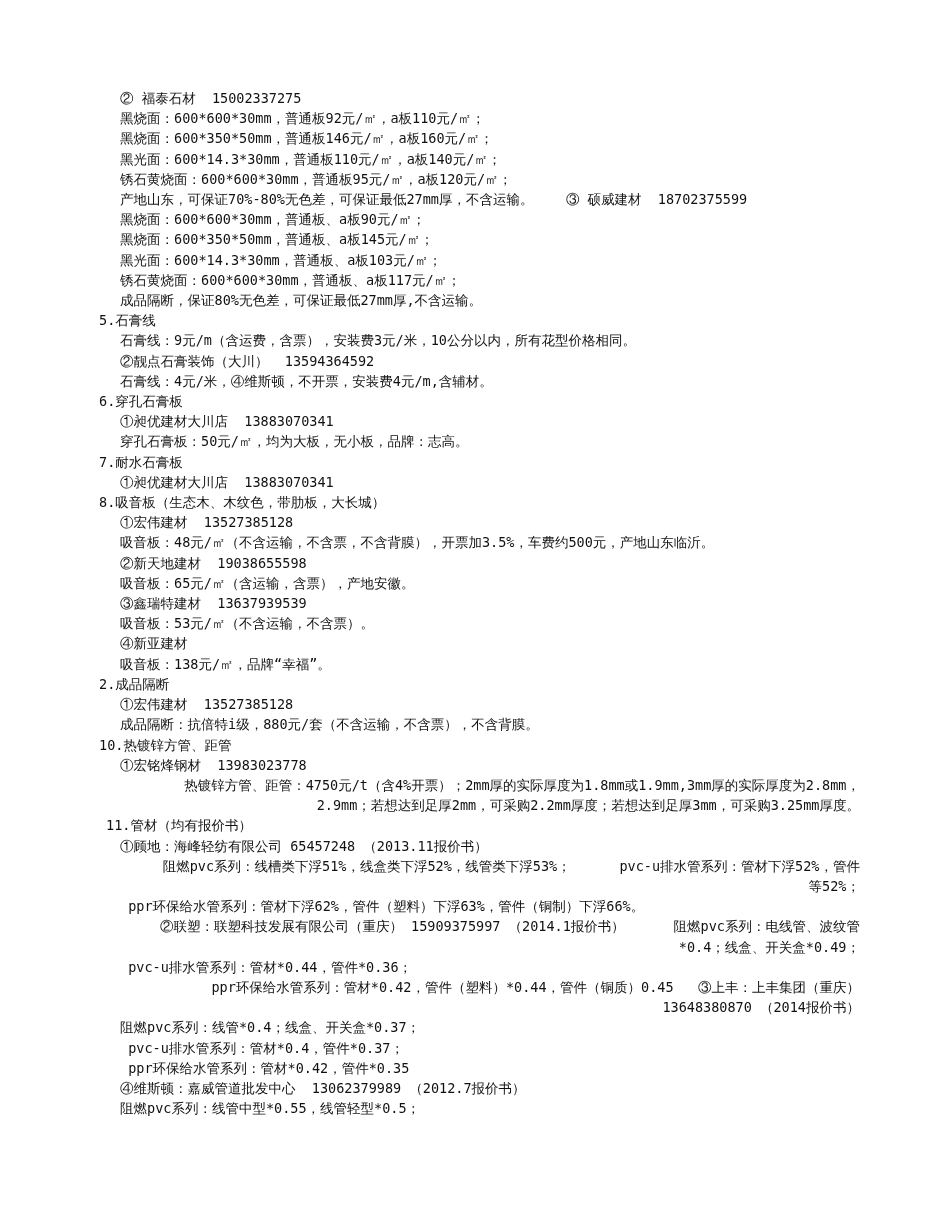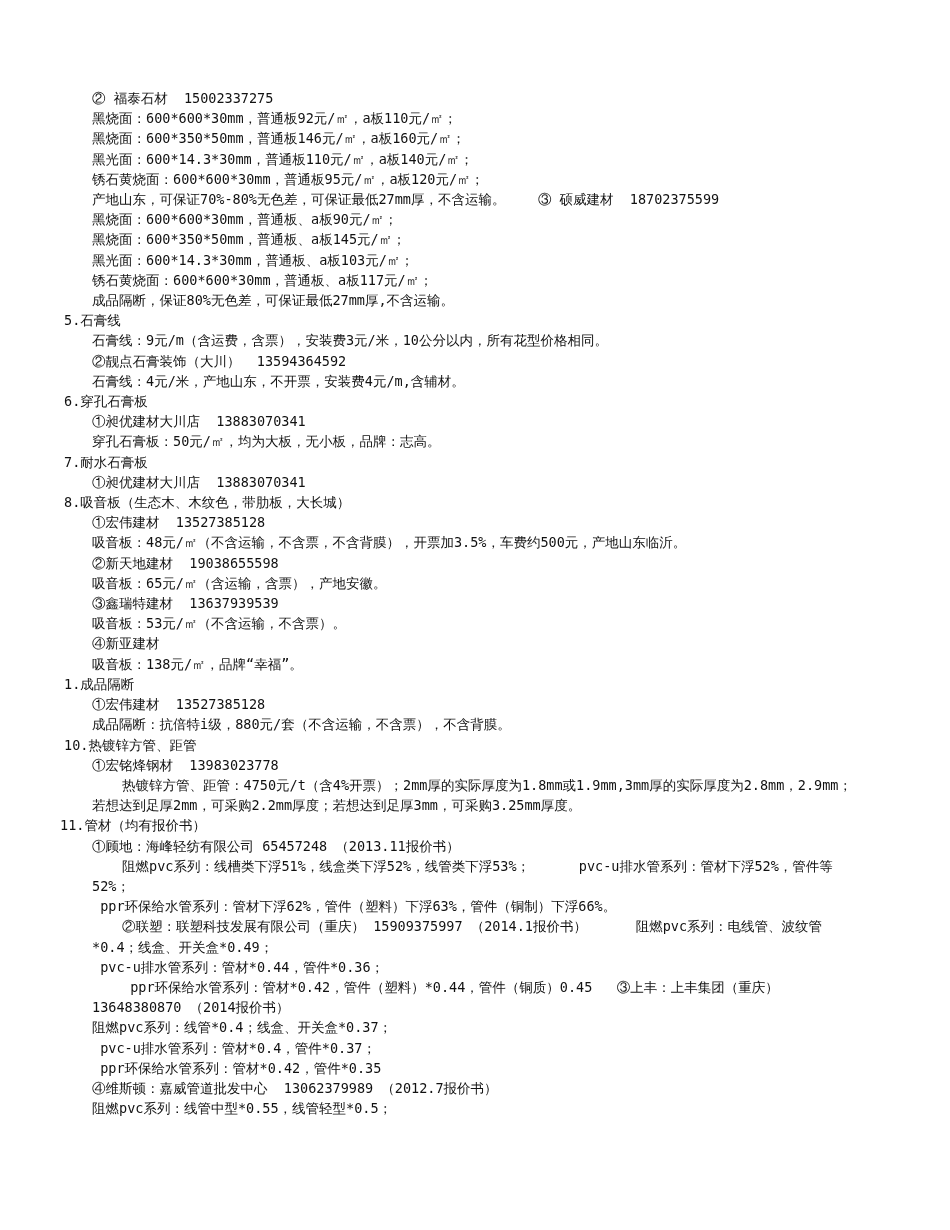--- a/index.html
+++ b/index.html
@@ -2,64 +2,64 @@
 <html><head>
 <meta charset="utf-8">
 <style>
   html, body { margin: 0; padding: 0; background: #ffffff; }
   body { width: 950px; height: 1230px; position: relative; overflow: hidden; }
   .page {
     position: absolute; left: 0; top: 88px; width: 950px;
     font-family: "DejaVu Sans Mono", "Liberation Mono", monospace;
     font-size: 13.5px; color: #111111; line-height: 20.2px;
   }
-  .line { padding-left: 92px; padding-right: 90px; white-space: pre-wrap; }
-  .line.ind1 { padding-left: 64px; }
-  .hang { text-indent: 30px; padding-right: 90px; }
+  .line { padding-left: 120px; padding-right: 90px; white-space: pre-wrap; }
+  .line.ind1 { padding-left: 99px; }
+  .hang { text-indent: 30px; padding-right: 90px; text-align: right; }
 </style>
 </head>
 <body>
 
 <div class="page">
   <div class="line">② 福泰石材  15002337275</div>
   <div class="line">黑烧面：600*600*30mm，普通板92元/㎡，a板110元/㎡；</div>
   <div class="line">黑烧面：600*350*50mm，普通板146元/㎡，a板160元/㎡；</div>
   <div class="line">黑光面：600*14.3*30mm，普通板110元/㎡，a板140元/㎡；</div>
   <div class="line">锈石黄烧面：600*600*30mm，普通板95元/㎡，a板120元/㎡；</div>
   <div class="line">产地山东，可保证70%-80%无色差，可保证最低27mm厚，不含运输。    ③ 硕威建材  18702375599</div>
   <div class="line">黑烧面：600*600*30mm，普通板、a板90元/㎡；</div>
   <div class="line">黑烧面：600*350*50mm，普通板、a板145元/㎡；</div>
   <div class="line">黑光面：600*14.3*30mm，普通板、a板103元/㎡；</div>
   <div class="line">锈石黄烧面：600*600*30mm，普通板、a板117元/㎡；</div>
   <div class="line">成品隔断，保证80%无色差，可保证最低27mm厚,不含运输。</div>
   <div class="line ind1">5.石膏线</div>
   <div class="line">石膏线：9元/m（含运费，含票），安装费3元/米，10公分以内，所有花型价格相同。</div>
   <div class="line">②靓点石膏装饰（大川）  13594364592</div>
-  <div class="line">石膏线：4元/米，产地山东，不开票，安装费4元/m,含辅材。</div>
+  <div class="line">石膏线：4元/米，④维斯顿，不开票，安装费4元/m,含辅材。</div>
   <div class="line ind1">6.穿孔石膏板</div>
   <div class="line">①昶优建材大川店  13883070341</div>
   <div class="line">穿孔石膏板：50元/㎡，均为大板，无小板，品牌：志高。</div>
   <div class="line ind1">7.耐水石膏板</div>
   <div class="line">①昶优建材大川店  13883070341</div>
   <div class="line ind1">8.吸音板（生态木、木纹色，带肋板，大长城）</div>
   <div class="line">①宏伟建材  13527385128</div>
   <div class="line">吸音板：48元/㎡（不含运输，不含票，不含背膜），开票加3.5%，车费约500元，产地山东临沂。</div>
   <div class="line">②新天地建材  19038655598</div>
   <div class="line">吸音板：65元/㎡（含运输，含票），产地安徽。</div>
   <div class="line">③鑫瑞特建材  13637939539</div>
   <div class="line">吸音板：53元/㎡（不含运输，不含票）。</div>
   <div class="line">④新亚建材</div>
   <div class="line">吸音板：138元/㎡，品牌“幸福”。</div>
-  <div class="line ind1">1.成品隔断</div>
+  <div class="line ind1">2.成品隔断</div>
   <div class="line">①宏伟建材  13527385128</div>
   <div class="line">成品隔断：抗倍特i级，880元/套（不含运输，不含票），不含背膜。</div>
   <div class="line ind1">10.热镀锌方管、距管</div>
   <div class="line">①宏铭烽钢材  13983023778</div>
   <div class="line hang">热镀锌方管、距管：4750元/t（含4%开票）；2mm厚的实际厚度为1.8mm或1.9mm,3mm厚的实际厚度为2.8mm，2.9mm；若想达到足厚2mm，可采购2.2mm厚度；若想达到足厚3mm，可采购3.25mm厚度。</div>
-  <div class="line" style="padding-left:60px">11.管材（均有报价书）</div>
+  <div class="line" style="padding-left:106px">11.管材（均有报价书）</div>
   <div class="line">①顾地：海峰轻纺有限公司 65457248 （2013.11报价书）</div>
   <div class="line hang">阻燃pvc系列：线槽类下浮51%，线盒类下浮52%，线管类下浮53%；      pvc-u排水管系列：管材下浮52%，管件等52%；</div>
   <div class="line"> ppr环保给水管系列：管材下浮62%，管件（塑料）下浮63%，管件（铜制）下浮66%。</div>
   <div class="line hang">②联塑：联塑科技发展有限公司（重庆） 15909375997 （2014.1报价书）      阻燃pvc系列：电线管、波纹管*0.4；线盒、开关盒*0.49；</div>
   <div class="line"> pvc-u排水管系列：管材*0.44，管件*0.36；</div>
   <div class="line hang"> ppr环保给水管系列：管材*0.42，管件（塑料）*0.44，管件（铜质）0.45   ③上丰：上丰集团（重庆）  13648380870 （2014报价书）</div>
   <div class="line">阻燃pvc系列：线管*0.4；线盒、开关盒*0.37；</div>
   <div class="line"> pvc-u排水管系列：管材*0.4，管件*0.37；</div>
   <div class="line"> ppr环保给水管系列：管材*0.42，管件*0.35</div>
   <div class="line">④维斯顿：嘉威管道批发中心  13062379989 （2012.7报价书）</div>

